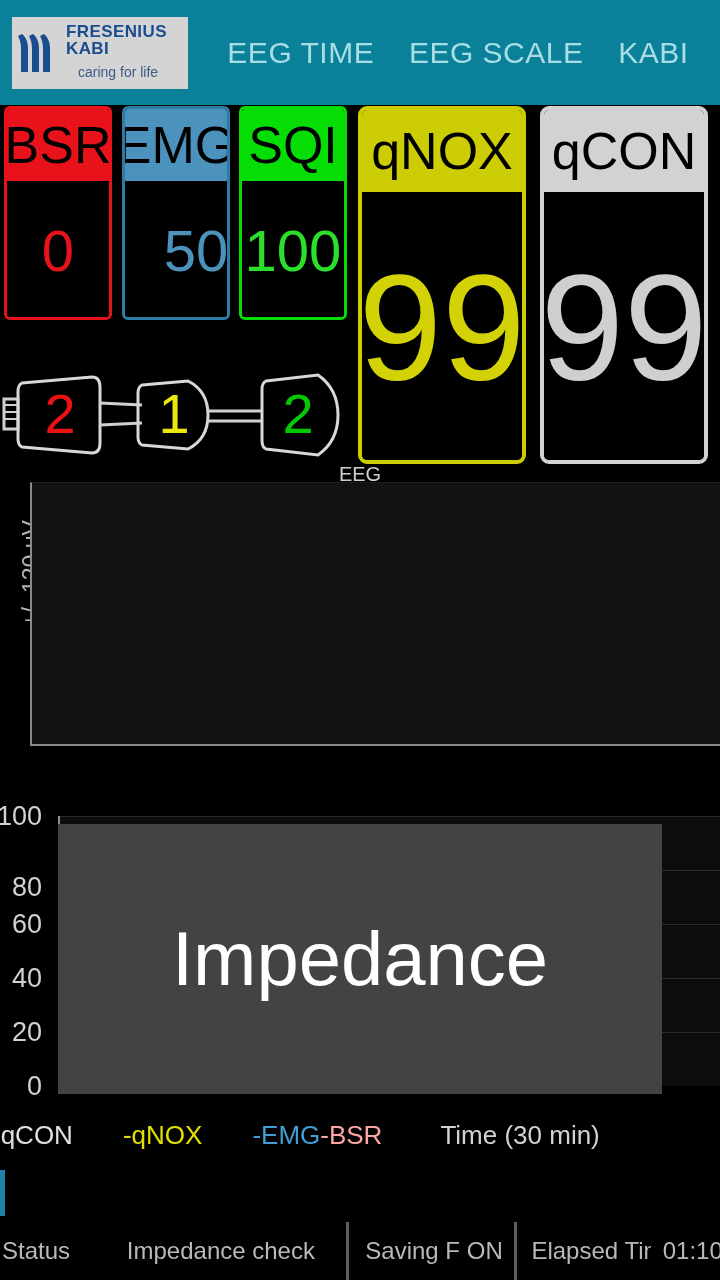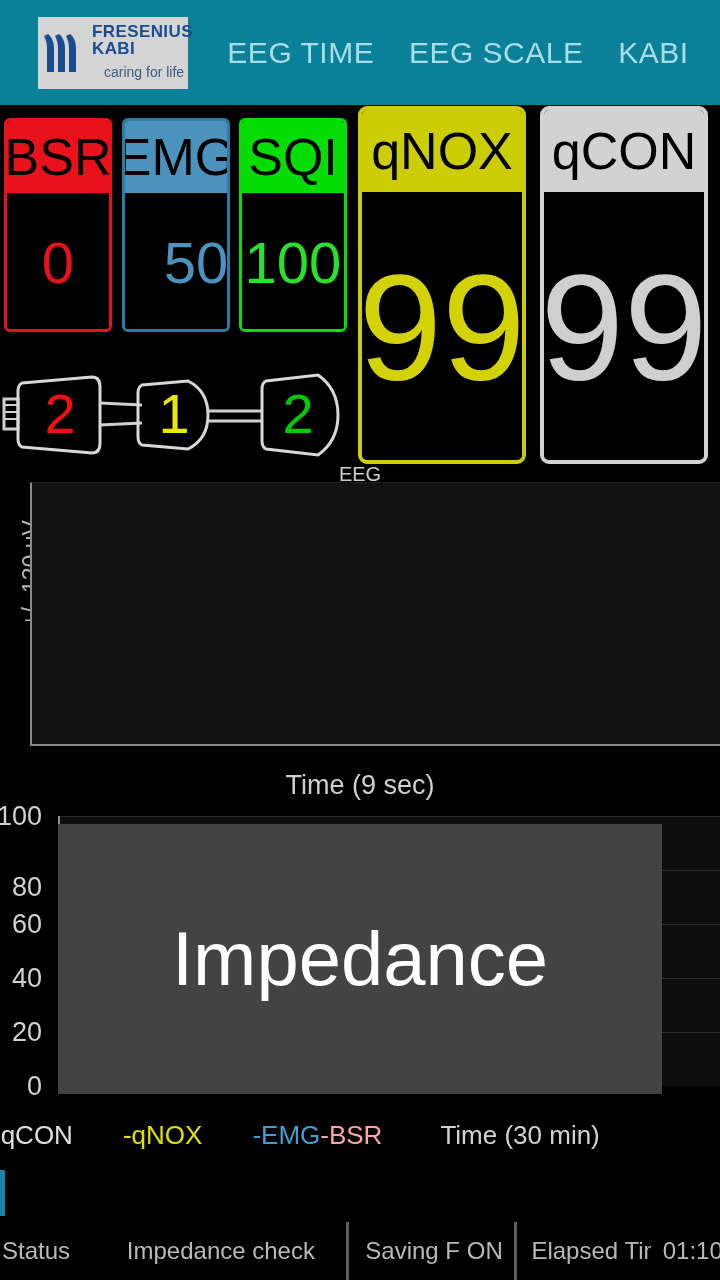--- a/index.html
+++ b/index.html
@@ -8,21 +8,21 @@
     font-family:"Liberation Sans", sans-serif;
   }
   #app{ position:relative; width:720px; height:1280px; background:#000; }
 
   
   .header{
     position:absolute; left:0; top:0; width:720px; height:105px;
     background:#0a8099; display:flex; align-items:center;
   }
   .logo{
-    width:150px; height:72px; margin-left:38px; background:#d4d4d4;
+    width:176px; height:72px; margin-left:12px; background:#d4d4d4;
     display:flex; align-items:center; padding:4px 6px; position:relative;
   }
   .logo-mark{ width:42px; height:50px; flex:0 0 42px; }
   .logo-text{ display:flex; flex-direction:column; margin-left:6px; }
   .logo-l1{ color:#1a4d8f; font-weight:bold; font-size:17px; line-height:17px; letter-spacing:.4px; }
   .logo-l2{ color:#1a4d8f; font-weight:bold; font-size:17px; line-height:18px; letter-spacing:.4px; }
   .logo-l3{ color:#3a5c86; font-size:14px; line-height:20px; margin-top:4px; margin-left:12px; }
   .menu{ display:flex; align-items:center; flex:1; justify-content:space-around; padding:0 14px 0 22px; }
   .menu-item{ color:#a8dde6; font-size:30px; letter-spacing:.5px; white-space:nowrap; }
 
@@ -31,21 +31,21 @@
   .pbox{ position:absolute; border-radius:6px; overflow:hidden; background:#000; }
   .pbox .phead{
     width:100%; display:flex; align-items:center; justify-content:center;
     color:#000; font-weight:normal;
   }
   .pbox .pval{
     width:100%; display:flex; align-items:center; justify-content:center;
     background:#000; font-weight:normal;
   }
 
-  .small{ width:108px; height:214px; top:12px; border-width:3px; border-style:solid; }
+  .small{ width:108px; height:214px; top:0; border-width:3px; border-style:solid; }
   .small .phead{ height:72px; font-size:52px; }
   .small .pval{ height:139px; font-size:58px; }
 
   .big{ width:168px; height:358px; top:0; border-width:4px; border-style:solid; border-radius:9px; }
   .big .phead{ height:82px; font-size:52px; }
   .big .pval{ height:272px; font-size:150px; }
 
   #box-bsr{ left:4px;   border-color:#e8121a; }
   #box-bsr .phead{ background:#e8121a; }
   #box-bsr .pval{ color:#e8121a; }
@@ -217,21 +217,20 @@
 
       <text class="pad-num" x="60" y="78" text-anchor="middle" fill="#ee1111">2</text>
       <text class="pad-num" x="174" y="78" text-anchor="middle" fill="#e8e80c">1</text>
       <text class="pad-num" x="298" y="78" text-anchor="middle" fill="#05c805">2</text>
     </svg>
   </div>
 
   <div class="eeg-title">EEG</div>
   <div class="eeg-ylab">+/- 120 uV</div>
   <div class="eeg-plot"></div>
-  <div class="eeg-xlab">Time (9 sec)</div>
 
   <div class="trend-wrap">
     <div class="trend-axis">
       <div class="tick-lab" style="top:10px">100</div>
       <div class="tick-lab" style="top:81px">80</div>
       <div class="tick-lab" style="top:118px">60</div>
       <div class="tick-lab" style="top:172px">40</div>
       <div class="tick-lab" style="top:226px">20</div>
       <div class="tick-lab" style="top:280px">0</div>
     </div>

